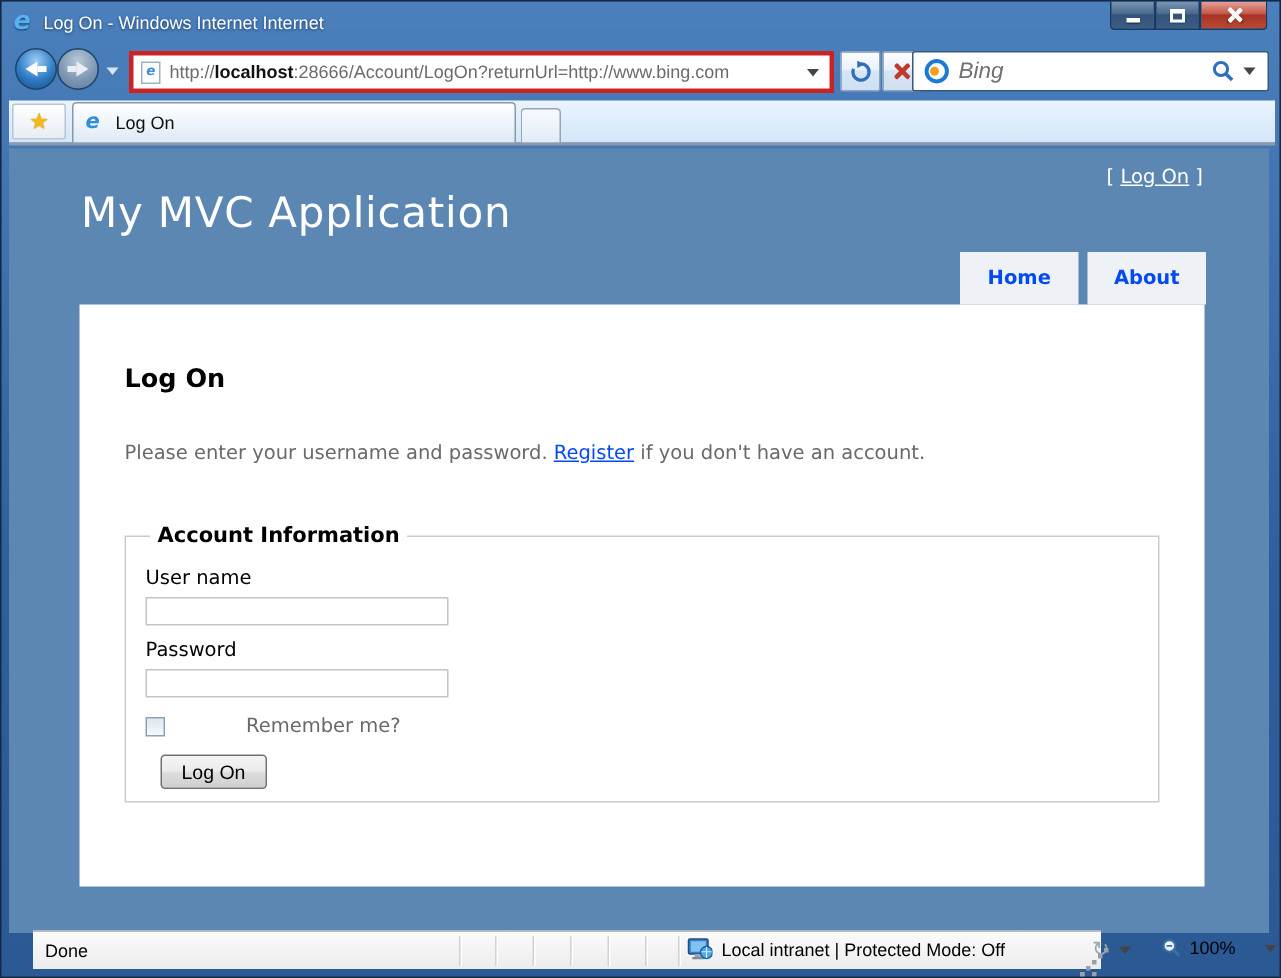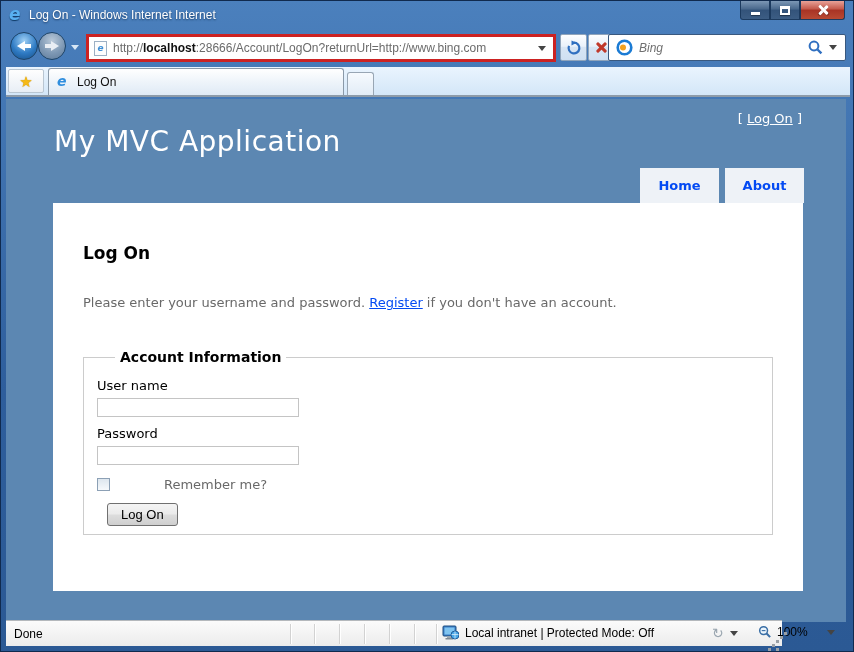--- a/index.html
+++ b/index.html
@@ -57,21 +57,21 @@
     display:flex; align-items:center; justify-content:center; }
   .tbtn.refresh { left:559px; }
   .tbtn.stop { left:587px; }
   .stop-x { position:relative; width:13px; height:13px; }
   .stop-x::before,.stop-x::after { content:""; position:absolute; left:5px; top:0;
     width:3px; height:13px; background:#c0392b; border-radius:1px; }
   .stop-x::before{ transform:rotate(45deg);} .stop-x::after{ transform:rotate(-45deg);}
   .searchbox { position:absolute; left:607px; top:5px; width:238px; height:27px;
     background:#fff; border:1px solid #39587e; border-radius:2px;
     display:flex; align-items:center; }
-  .search-term { flex:1; font-style:italic; color:#707070; font-size:12px; }
+  .search-term { flex:1; font-style:italic; color:#707070; font-size:15px; }
   .search-caret { border-top-color:#444; margin:0 8px 0 6px; }
   
   .tabbar { position:absolute; left:5px; top:66px; width:844px; height:30px;
     background:linear-gradient(#eaf4fe,#d3e6f8); border-bottom:2px solid #8d9ba9; }
   .starbtn { position:absolute; left:2px; top:2px; width:36px; height:24px;
     border:1px solid #b9c6d2; border-radius:2px;
     background:linear-gradient(#fefefe,#e8eef5); text-align:center;
     font-size:15px; line-height:23px; color:#f5b916; text-shadow:0 0 1px #b07d00; }
   .tab-active { position:absolute; left:42px; top:1px; width:296px; height:27px;
     border:1px solid #8a99a8; border-bottom:none; border-radius:3px 3px 0 0;
@@ -92,34 +92,34 @@
   .menu { position:absolute; top:69px; right:42px; display:flex; gap:6px; }
   .menu .mtab { width:79px; height:35px; background:#eef2f7; color:#034af3;
     font-size:13px; font-weight:bold; display:flex; align-items:center; justify-content:center;
     cursor:pointer; }
   .content { position:absolute; left:47px; top:104px; width:750px; height:388px; background:#fff; }
   .content h2 { position:absolute; left:30px; top:40px; font-size:17px; color:#000; }
   .content .intro { position:absolute; left:30px; top:92px; font-size:13px; color:#696969; }
   .content .intro a { color:#034af3; }
   .lform { position:absolute; left:30px; top:146px; width:690px; height:186px;
     border:1px solid #ccc; padding:4px 0 0 13px; }
-  .lform legend { font-size:14px; font-weight:bold; color:#000; padding:0 5px; margin-left:18px; }
+  .lform legend { font-size:14px; font-weight:bold; color:#000; padding:0 5px; margin-left:3px; }
   .flabel { display:block; margin-top:9px; font-size:13px; color:#000000; }
   .ftext { display:block; margin-top:5px; width:202px; height:19px;
     border:1px solid #c4c4c4; font-size:13px; padding:0 3px; outline:none; }
   .chkrow { margin-top:12px; display:flex; align-items:center;gap:48px; }
   .chk { width:13px; height:13px; border:1px solid #8ca0b5;
     background:linear-gradient(#dde6ee,#f6f9fc); margin-right:6px; }
   .chklabel { font-size:13px; color:#696969; }
   .submit { margin-top:11px; margin-left:10px; font-size:13px; color:#000;
     padding:3px 13px; border:1px solid #707070; border-radius:3px;
     background:linear-gradient(#f4f4f4,#ebebeb 48%,#dddddd 52%,#cfcfcf);
     font-family:"Liberation Sans",sans-serif; }
   
-  .statusbar { position:absolute; left:5px; bottom:5px; width:776px; height:26px;
+  .statusbar { position:absolute; left:21px; bottom:5px; width:712px; height:26px;
     background:linear-gradient(#fbfbfb,#ececec); border-top:1px solid #b4b8bc;
     font-size:12px; color:#000;margin-top:12px; }
   .sb-done { position:absolute; left:8px; top:6px; }
   .sb-sep { position:absolute; top:3px; width:1px; height:20px; background:#d2d2d2; box-shadow:1px 0 0 #fff; }
   .sb-zone { position:absolute; left:436px; top:4px; display:flex; align-items:center; }
   .globe { width:17px; height:15px; margin-right:6px; }
   .sb-zone-text { }
   .sb-compat { position:absolute; left:706px; top:4px; display:flex; align-items:center; gap:6px; }
   .ghost-refresh { color:#9aa6b0; font-size:14px; font-family:"DejaVu Sans",sans-serif; }
   .sb-caret { border-top-color:#444; }

